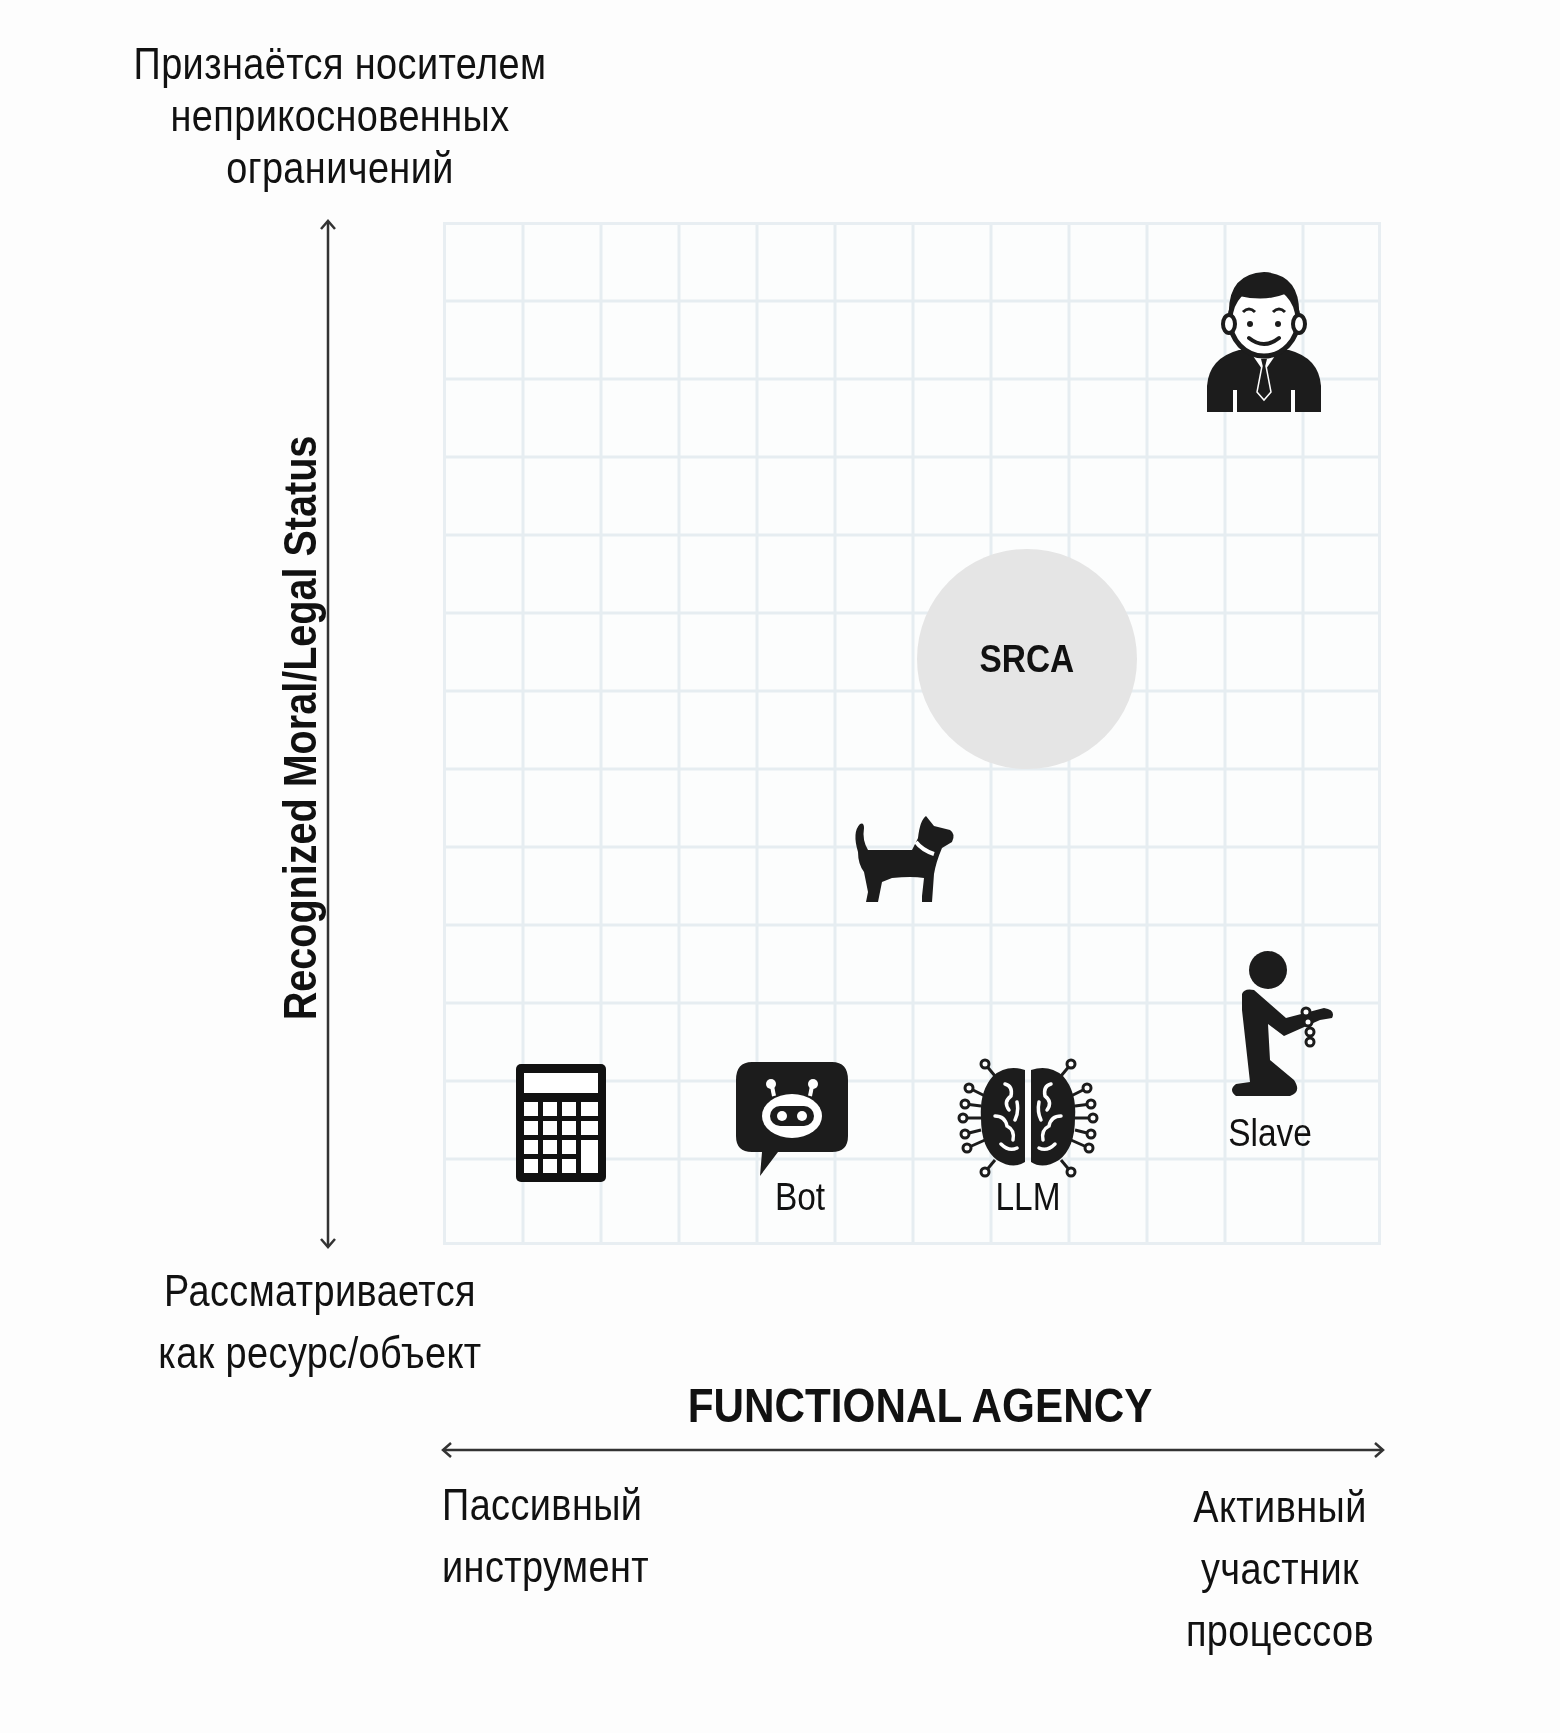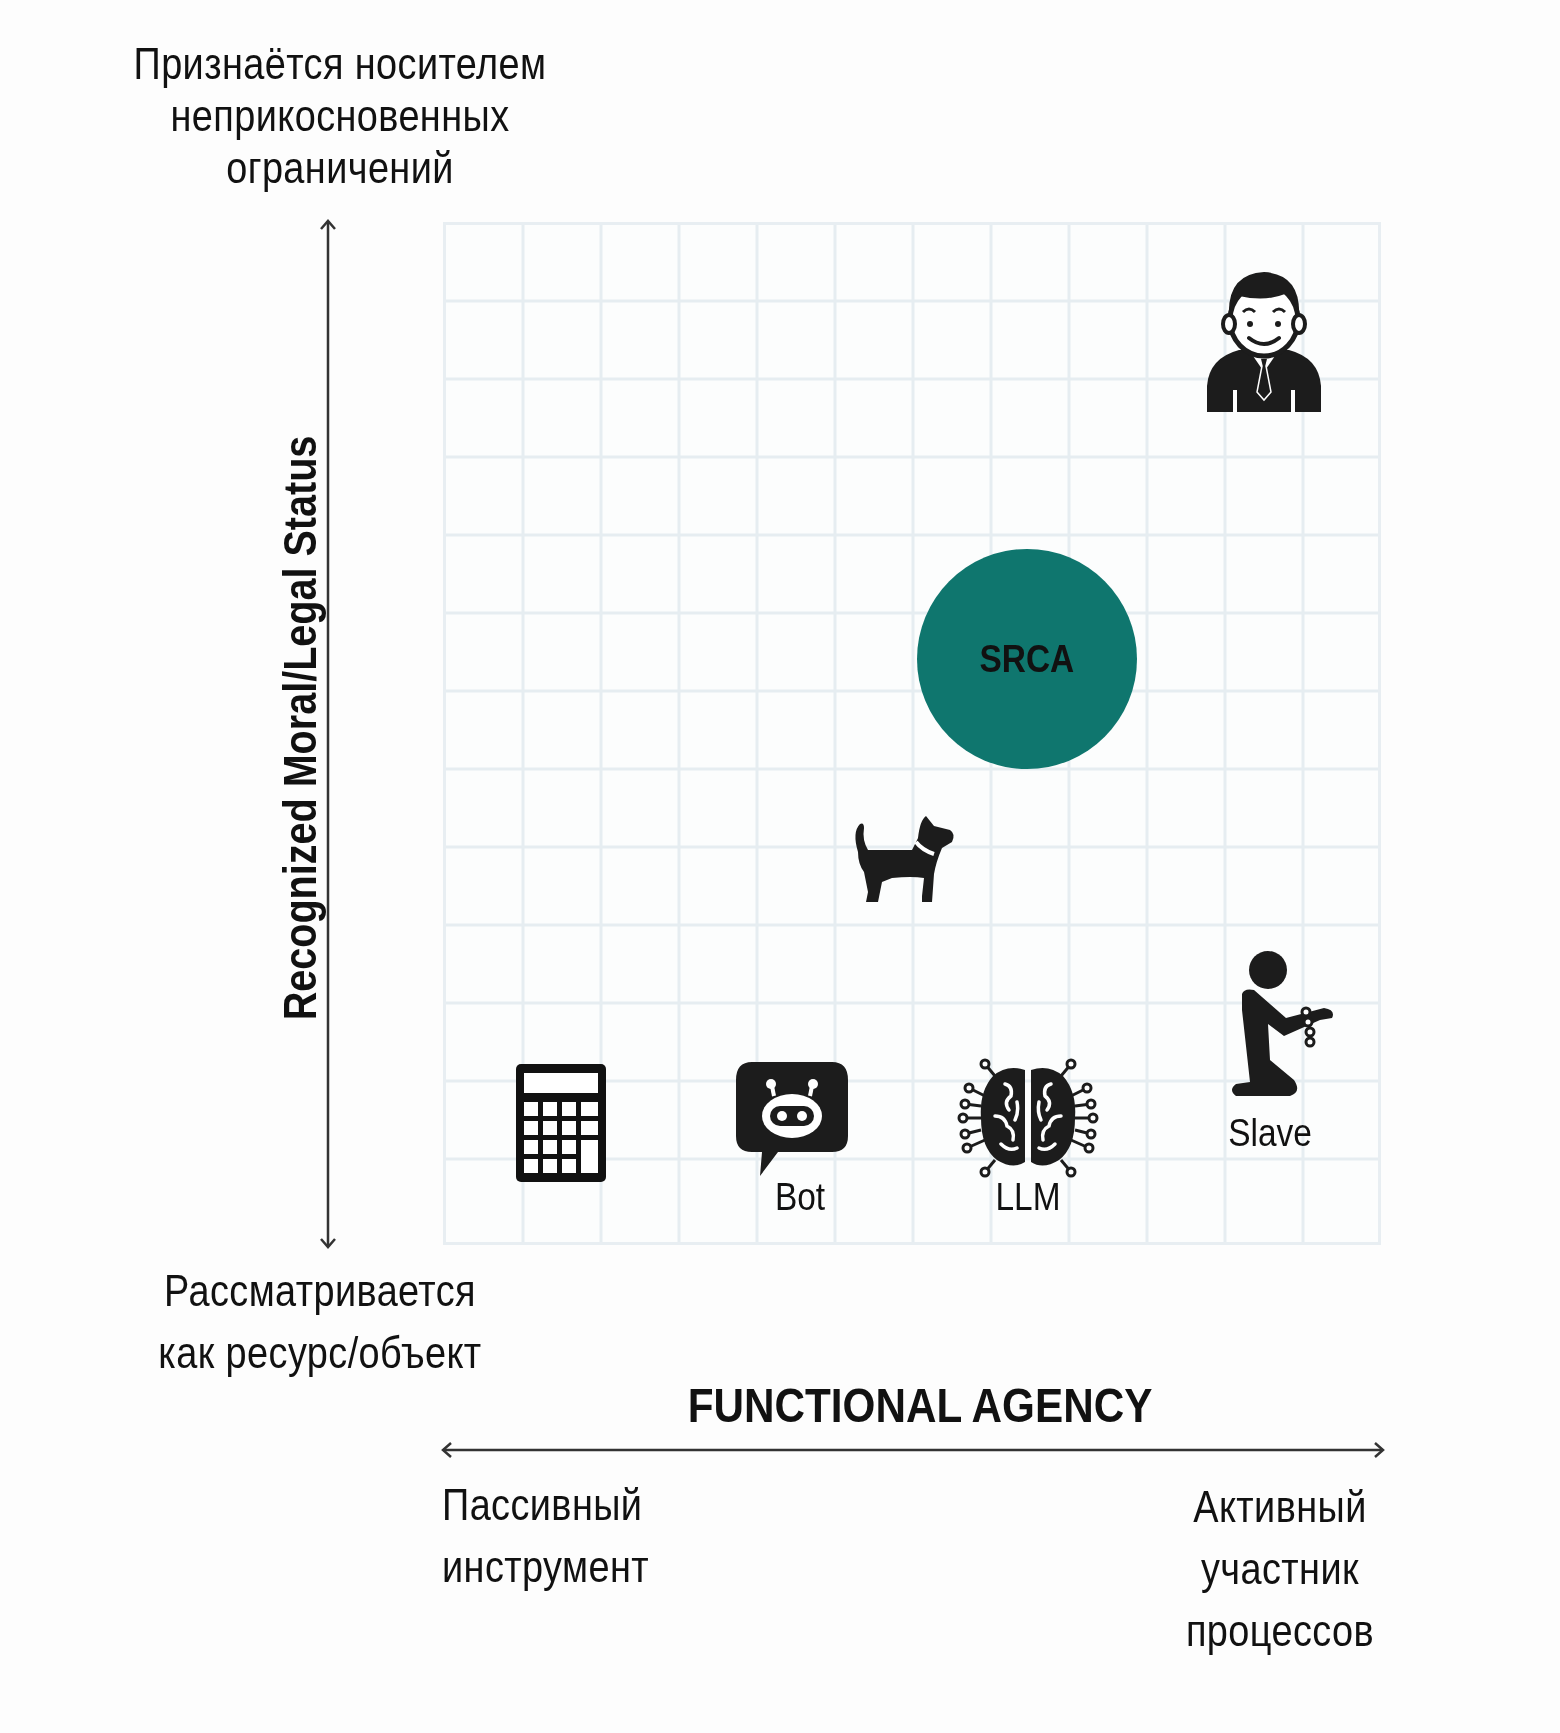--- a/index.html
+++ b/index.html
@@ -29,21 +29,21 @@
     transform:translate(-50%,-50%) rotate(-90deg) scaleX(0.86);
     font-weight:bold; font-size:46px; white-space:nowrap; color:#111;
   }
   .x-title {
     left:560px; top:1378px; width:720px; text-align:center;
     font-weight:bold; font-size:48px; white-space:nowrap;
     transform:scaleX(0.88); transform-origin:center top;
   }
   .srca {
     left:917px; top:549px; width:220px; height:220px; border-radius:50%;
-    background:#0f766e; display:flex; align-items:center; justify-content:center;
+    background:#e5e5e5; display:flex; align-items:center; justify-content:center;
   }
   .srca span { font-weight:bold; font-size:38px; color:#111; transform:scaleX(0.88); }
   .icon { position:absolute; }
   .lbl {
     position:absolute; font-size:38px; color:#111; white-space:nowrap;
     transform:scaleX(0.88); transform-origin:center top; text-align:center;
   }
 </style>
 </head>
 <body>

